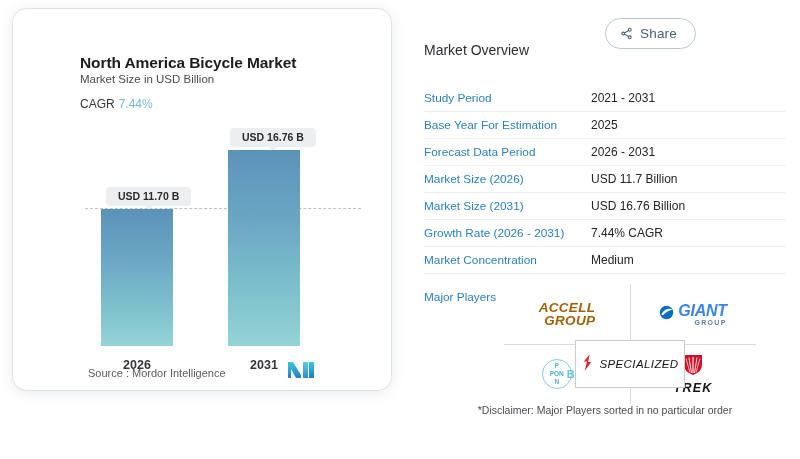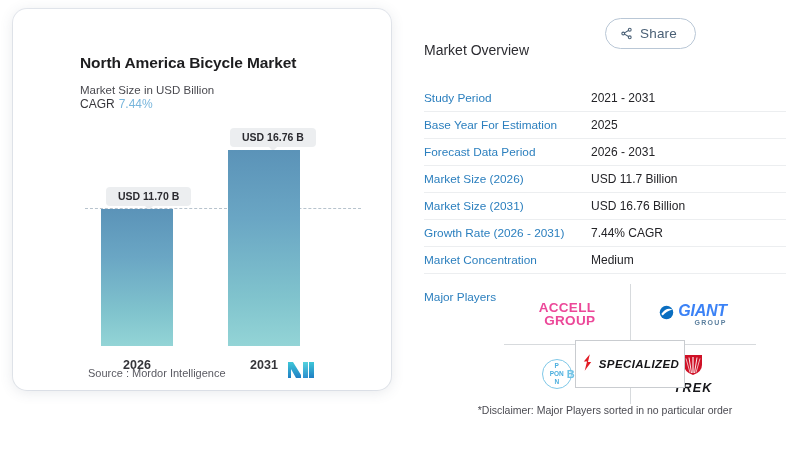--- a/index.html
+++ b/index.html
@@ -29,21 +29,21 @@
     width: 378px; height: 381px;
     background: #ffffff;
     border-radius: 14px;
     box-shadow: 0 2px 14px rgba(60,80,100,.13), 0 0 0 1px rgba(225,230,236,.75);
   }
   .chart-title {
     position: absolute; left: 67px; top: 45px;
     font-size: 15.5px; font-weight: bold; color: #1d1d1f; letter-spacing: -.1px;
   }
   .chart-sub {
-    position: absolute; left: 67px; top: 75px;
+    position: absolute; left: 67px; top: 64px;
     font-size: 11.5px; color: #4a4a50;
   }
   .chart-cagr {
     position: absolute; left: 67px; top: 88px;
     font-size: 12px; color: #37373c;
   }
   .chart-cagr .val { color: #79b6dc; margin-left: 4px; }
 
   .plot { position: absolute; left: 0; top: 0; width: 378px; height: 381px; }
 
@@ -130,36 +130,36 @@
   .center-box {
     position: absolute; left: 71px; top: 56px;
     width: 110px; height: 48px;
     background: #fff; border: 1px solid #c9ccd0;
     display: flex; align-items: center; justify-content: center; gap: 5px;
     z-index: 3;
   }
 
   
   .accell {
-    color: #ec4899; font-weight: bold; 
+    color: #a16207; font-weight: bold; font-style: italic;
     font-size: 13.5px; line-height: 13px; text-align: right;
     letter-spacing: .3px;
   }
   .giant-wrap { display: flex; align-items: center; gap: 4px; }
   .giant-txt { color: #3b82f6; font-weight: bold; font-style: italic; font-size: 16px; letter-spacing: -.3px; }
   .giant-sub { color: #5b7f9e; font-weight: bold; font-size: 7px; letter-spacing: 1.3px; display:block; text-align:right; margin-top:-1px;}
   .pon-wrap { display: flex; align-items: center; }
   .pon-circle {
     width: 30px; height: 30px; border-radius: 50%;
     border: 1.4px solid #7fc8e8; color: #4aaede;
     font-size: 6.5px; font-weight: bold; line-height: 8px;
     display: flex; flex-direction: column; align-items: center; justify-content: center;
   }
   .pon-bike { color: #6dc2e6; font-weight: bold; font-size: 11px; margin-left: -5px; letter-spacing: -.2px; }
-  .spec-txt { color: #141417; font-weight: bold; font-style: italic; font-size: 11.5px; letter-spacing: .4px; }
+  .spec-txt { color: #141417; font-weight: normal; font-style: italic; font-size: 11.5px; letter-spacing: .4px; }
   .trek-wrap { display: flex; flex-direction: column; align-items: center; gap: 1px; }
   .trek-txt { color: #16161a; font-weight: bold; font-style: italic; font-size: 12.5px; letter-spacing: 1.2px; }
 
   .disclaimer {
     position: absolute; left: 424px; top: 404px; width: 362px;
     text-align: center; font-size: 10.5px; color: #4b4b52;
   }
 </style>
 </head>
 <body>

